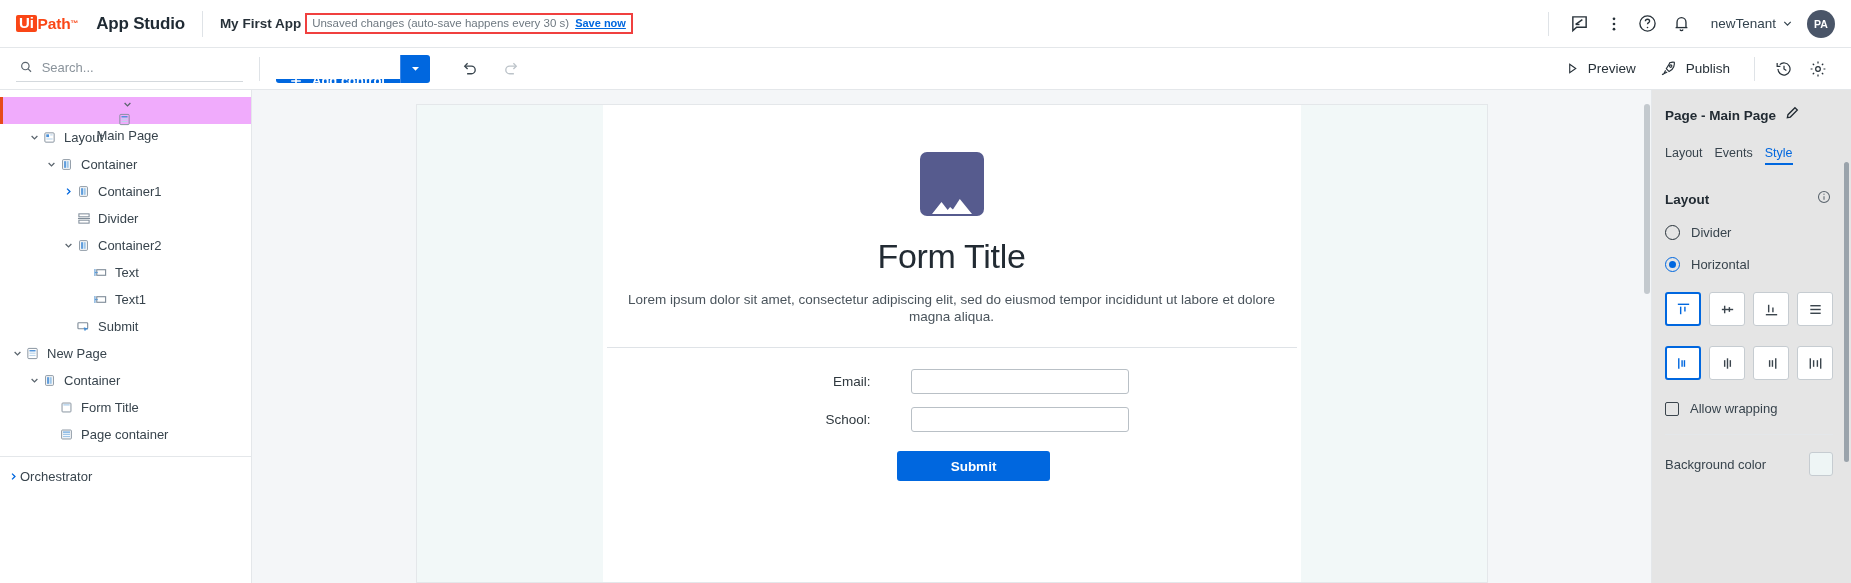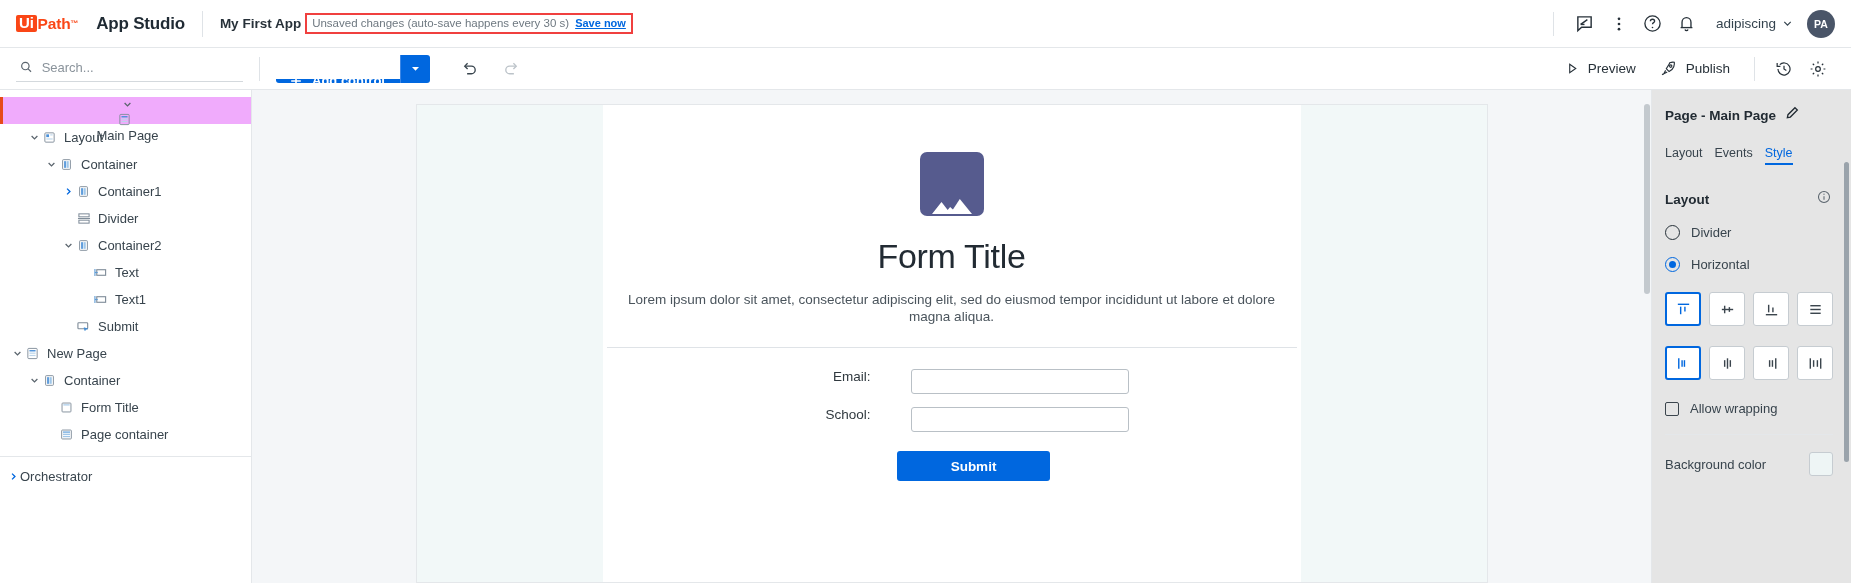--- a/index.html
+++ b/index.html
@@ -128,21 +128,21 @@
   .img-placeholder {
     width: 64px; height: 64px; border-radius: 7px; background: #565b8e;
     display: flex; align-items: flex-end; justify-content: center; overflow: hidden;
   }
   .form-title { font-size: 34px; font-weight: 400; color: #222b33; margin-top: 21px; letter-spacing: -0.3px;}
   .form-sub {
     font-size: 13.5px; color: #4a545c; text-align: center; line-height: 1.23;
     margin-top: 16px; width: 672px;
   }
   .form-hr { width: 690px; height: 1px; background: #dfe3e7; margin-top: 22px; }
-  .field-row { display: flex; align-items: flex-start; margin-top: 21px; width: 690px; }
+  .field-row { display: flex; align-items: center; margin-top: 21px; width: 690px; }
   .field-label { width: 304px; text-align: right; font-size: 13.5px; color: #30393f; padding-right: 40px;}
   .field-input {
     width: 218px; height: 25px; border: 1px solid #b9c0c6; border-radius: 3px; background: #fff;
   }
   .field-row.second { margin-top: 13px; }
   .submit-row { width: 690px; display: flex; justify-content: center; margin-top: 19px; padding-left: 44px;}
   .submit-btn {
     width: 153px; height: 30px; background: #0067df; color: #fff;
     border: none; border-radius: 3px; font-size: 13.5px; font-weight: 600;
     cursor: pointer; font-family: "Liberation Sans", sans-serif;
@@ -237,21 +237,21 @@
       </svg>
     </div>
     <div class="hdr-icon">
       <svg width="19" height="19" viewBox="0 0 20 20" fill="none" stroke="#273139" stroke-width="1.4">
         <path d="M5.3 14.2V8.6a4.7 4.7 0 0 1 9.4 0v5.6"></path>
           <path d="M3.8 14.3h12.4"></path>
           <path d="M8.4 16.4a1.7 1.7 0 0 0 3.2 0"></path>
       </svg>
     </div>
     <div class="tenant">
-      <span>adipiscing</span>
+      <span>newTenant</span>
       <svg width="11" height="11" viewBox="0 0 12 12" fill="none" stroke="#34434e" stroke-width="1.3">
           <path d="M2.5 4.3L6 7.8l3.5-3.5"></path>
         </svg>
     </div>
     <div class="avatar">
       <span>PA</span>
     </div>
   </div>
 </div>
 

